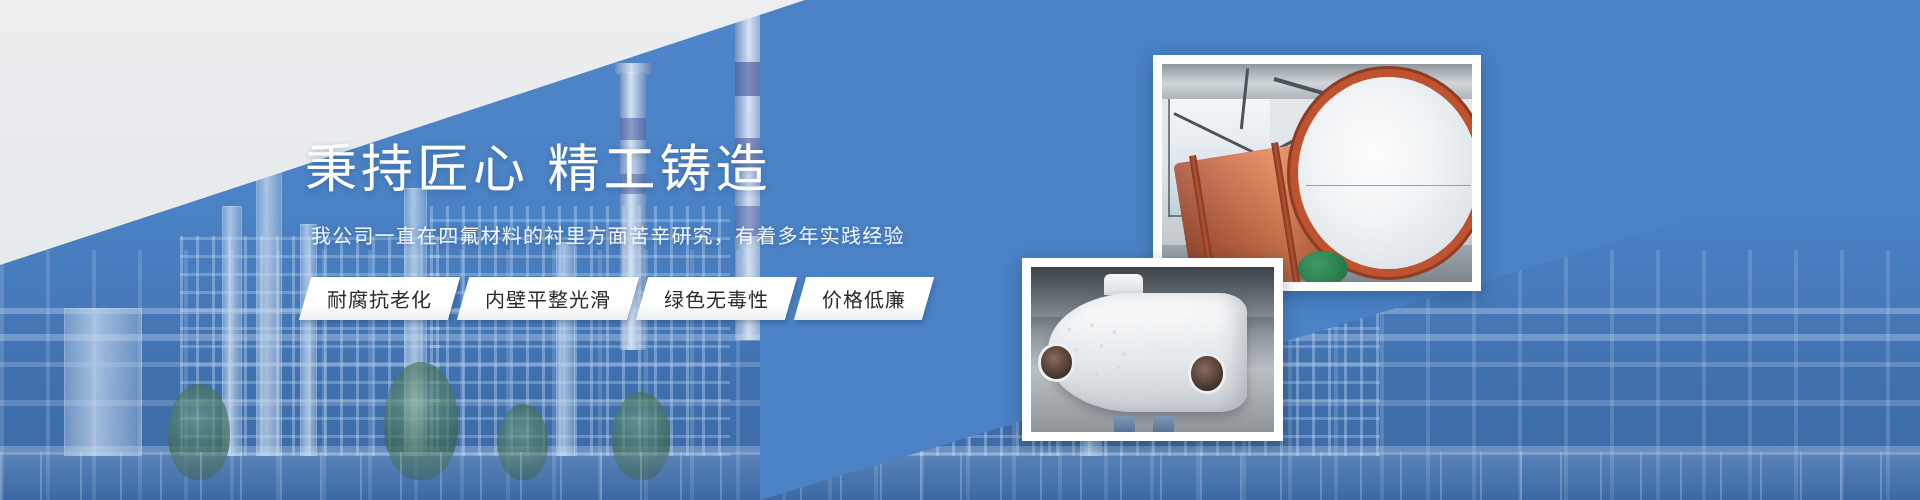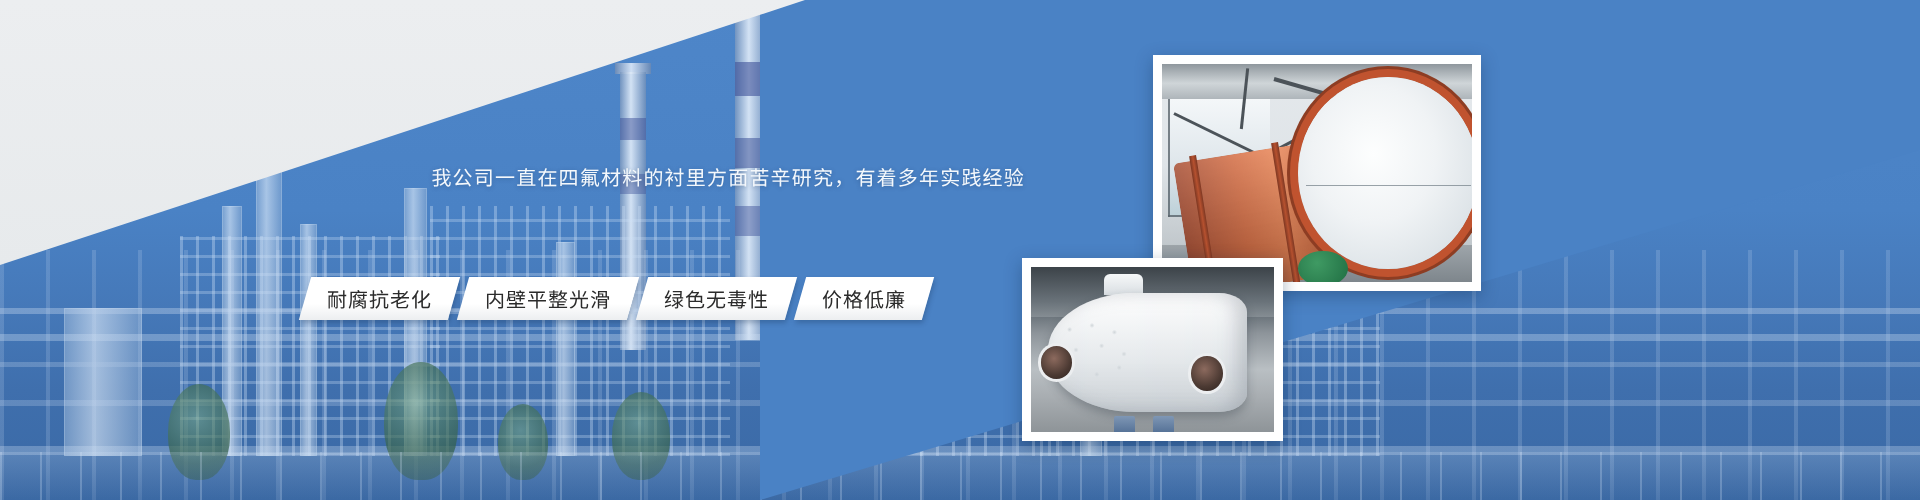--- a/index.html
+++ b/index.html
@@ -151,21 +151,20 @@
     white-space:nowrap;
     text-shadow:0 2px 6px rgba(22,52,92,.28);
   }
   #subtitle{
     margin:22px 0 0 6px;
     color:#f4f8fc;
     font-size:20px;
     letter-spacing:1.2px;
     white-space:nowrap;
     text-shadow:0 1px 4px rgba(22,52,92,.35);
-    text-align:right;
   }
 
   
   #tags{
     position:absolute;left:305px;top:277px;
     display:flex;align-items:flex-start;gap:9px;
   }
   .tag{
     position:relative;
     height:43px;
@@ -360,20 +359,21 @@
     <div class="tree" style="left:498px;width:50px;height:76px;"></div>
     <div class="tree" style="left:760px;width:66px;height:100px;"></div>
     <div class="fence"></div>
   </div>
 
   <div id="wedge-topright"></div>
 
   <div id="wedge-topleft"></div>
 
   <div id="copy">
+    <h1 id="headline">秉持匠心  精工铸造</h1>
     <p id="subtitle">我公司一直在四氟材料的衬里方面苦辛研究，有着多年实践经验</p>
   </div>
 
   <div id="tags">
     <div class="tag">
       <span>耐腐抗老化</span>
     </div>
     <div class="tag">
       <span>内壁平整光滑</span>
     </div>

